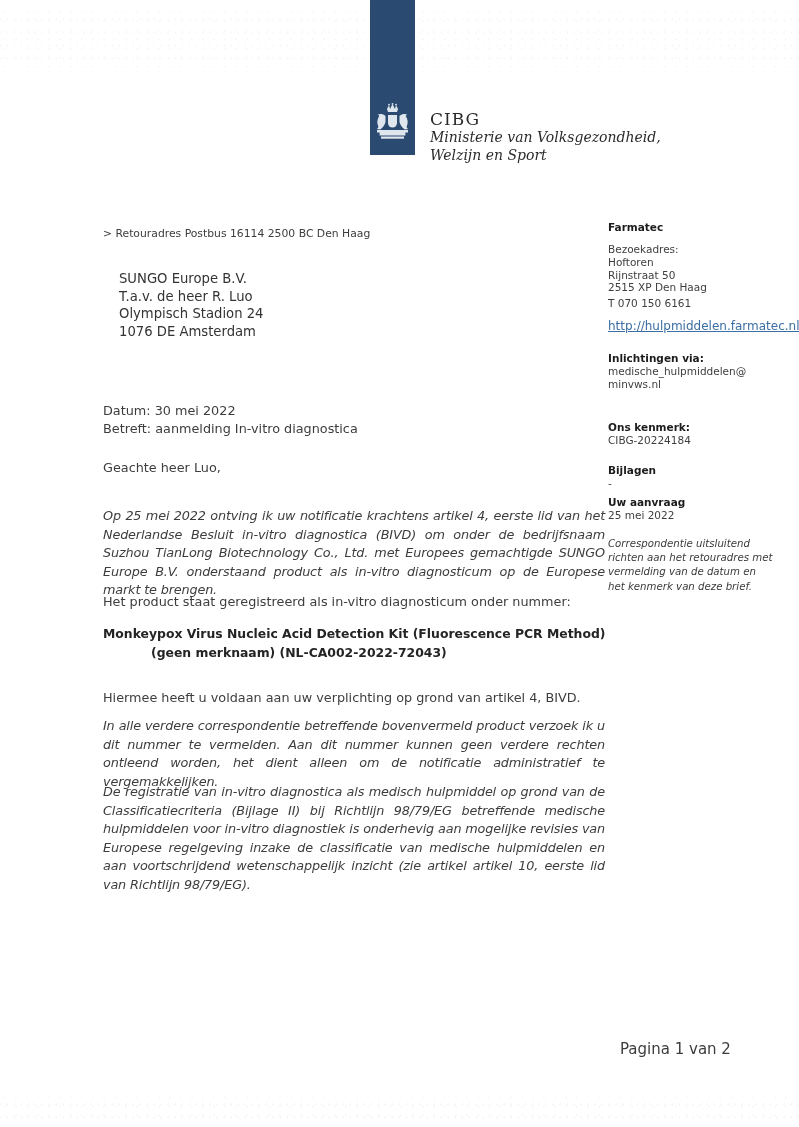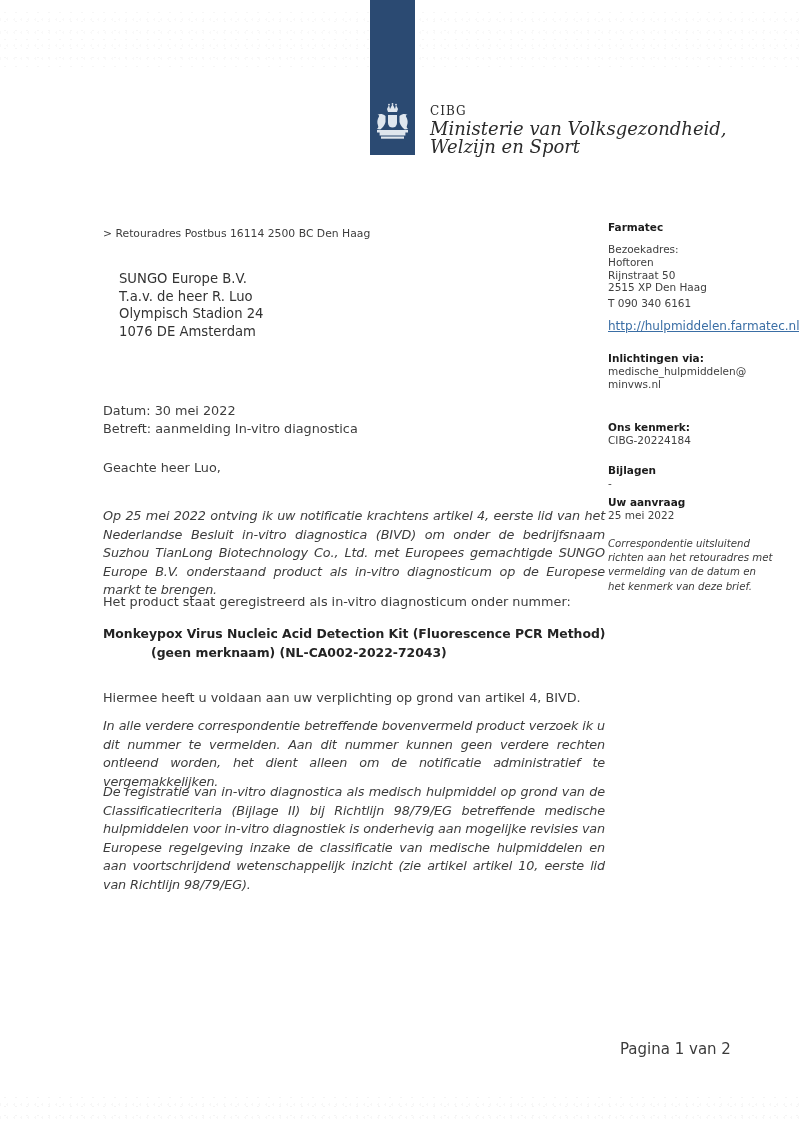--- a/index.html
+++ b/index.html
@@ -21,22 +21,22 @@
   .noise-top { top:8px; height:62px; }
   .noise-bottom { top:1093px; height:30px; opacity:.6; }
 
   
   .banner {
     position:absolute; left:370px; top:0; width:45px; height:155px;
     background:#2b4a72;
   }
   .crest { position:absolute; left:3px; bottom:4px; width:39px; height:48px; }
   .wordmark { position:absolute; left:430px; top:102px; font-family:"DejaVu Serif","Liberation Serif",serif; color:#2b2b2b; }
-  .org { font-size:12px; letter-spacing:1px; line-height:18px; }
-  .ministry { font-style:italic; font-size:18px; line-height:18px; white-space:pre-line; }
+  .org { font-size:17px; letter-spacing:1px; line-height:18px;margin-top:8px; }
+  .ministry { font-style:italic; font-size:14px; line-height:18px; white-space:pre-line; }
 
   
   .retouradres { position:absolute; left:103px; top:227px; font-size:10.8px; color:#3c3c3c; }
   .recipient { position:absolute; left:103px; top:270px; font-size:13.2px; line-height:17.6px; white-space:pre-line; color:#333;margin-left:16px; }
 
   
   .sidebar { position:absolute; left:608px; top:0; width:172px; font-size:10.5px; line-height:12.7px; color:#3e3e3e; }
   .sidebar .b { font-weight:bold; color:#1c1c1c; }
   .sb { position:absolute; left:0; }
   .sb-dept        { top:221px; }
@@ -111,21 +111,21 @@
 T.a.v. de heer R. Luo
 Olympisch Stadion 24
 1076 DE  Amsterdam</div>
 
   <div class="sidebar">
     <div class="sb sb-dept b">Farmatec</div>
     <div class="sb sb-visit-label">Bezoekadres:</div>
     <div class="sb sb-visit">Hoftoren
 Rijnstraat 50
 2515 XP Den Haag</div>
-    <div class="sb sb-phone">T 090 340 6161</div>
+    <div class="sb sb-phone">T 070 150 6161</div>
     <a class="sb sb-link" href="#">http://hulpmiddelen.farmatec.nl</a>
     <div class="sb sb-inq-label b">Inlichtingen via:</div>
     <div class="sb sb-inq">medische_hulpmiddelen@
 minvws.nl</div>
     <div class="sb sb-ref-label b">Ons kenmerk:</div>
     <div class="sb sb-ref">CIBG-20224184</div>
     <div class="sb sb-att-label b">Bijlagen</div>
     <div class="sb sb-att">-</div>
     <div class="sb sb-req-label b">Uw aanvraag</div>
     <div class="sb sb-req">25 mei 2022</div>

